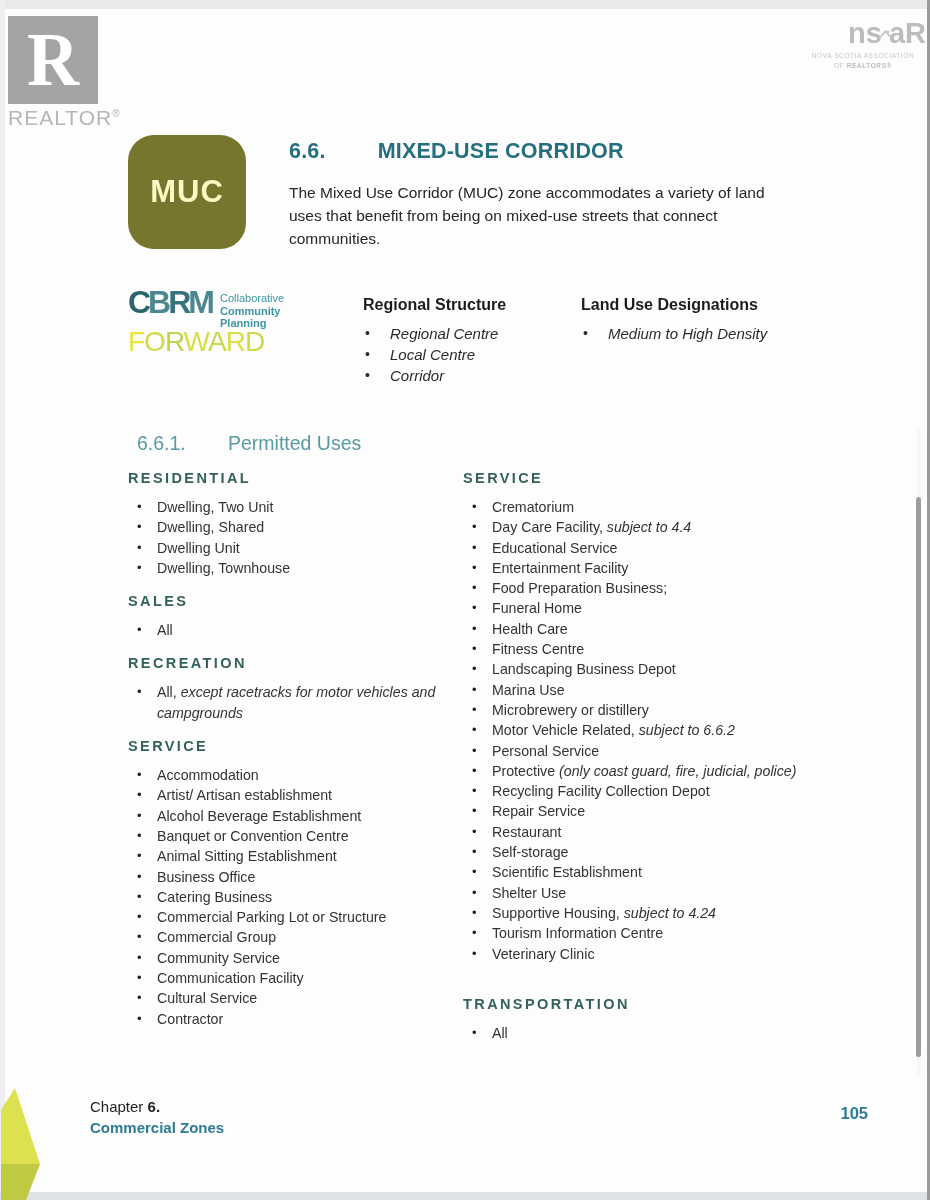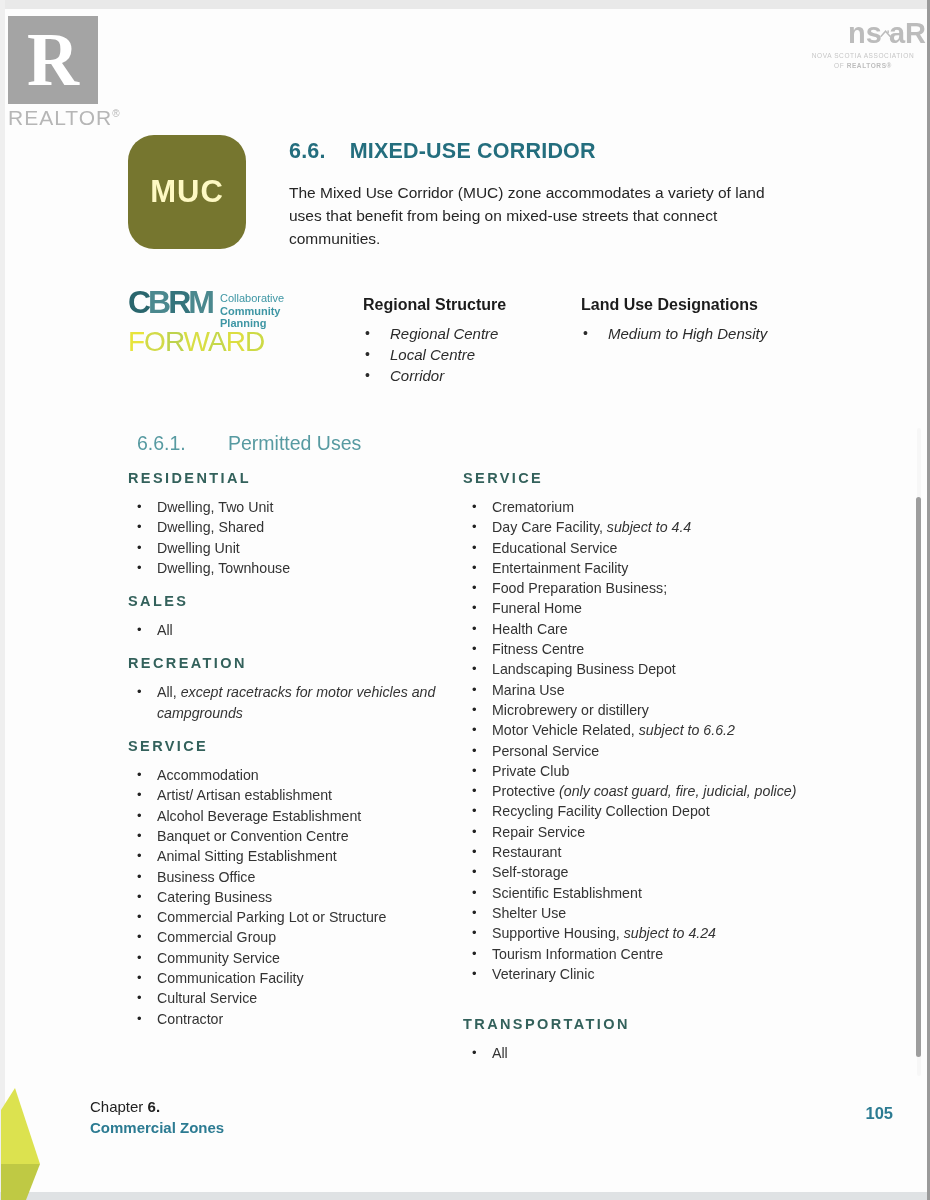--- a/index.html
+++ b/index.html
@@ -36,21 +36,21 @@
   .nsar-sub b { color:#bdbdbd; }
 
   
   .muc-badge {
     position:absolute; left:128px; top:135px; width:118px; height:114px;
     background:#76762f; border-radius:26px; display:flex; align-items:center; justify-content:center;
   }
   .muc-badge span { color:#fef9c3; font-size:31px; font-weight:bold; letter-spacing:1px; }
   .section-heading {
     position:absolute; left:289px; top:139px; color:#246e7e; font-size:21.5px; font-weight:bold;
-    display:flex; letter-spacing:.2px;
+    display:flex; letter-spacing:.2px;gap:28px;
   }
   .section-heading .num { margin-right:24px; }
   .zone-desc {
     position:absolute; left:289px; top:181px; width:497px;
     color:#262626; font-size:15.5px; line-height:23px;
   }
 
   
   .cbrm { position:absolute; left:128px; top:288px; width:230px; }
   .cbrm-top { display:flex; align-items:flex-start; }
@@ -85,21 +85,21 @@
   .use-list li { list-style:none; position:relative; padding-left:29px;
                  font-size:14.2px; color:#333; line-height:20.3px; }
   .use-list li::before { content:"•"; position:absolute; left:9px; font-size:13px; color:#222; }
   .use-list .it { font-style:italic; }
 
   
   .footer-chapter { position:absolute; left:90px; top:1096px; font-size:15px; color:#222; line-height:21px; }
   .footer-chapter .bold { font-weight:bold; }
   .footer-chapter-title { font-weight:bold; color:#2c7b92; }
   .footer-page { position:absolute; left:836px; top:1104px; width:32px; text-align:right;
-                 font-size:16.5px; font-weight:bold; color:#2c7b92;margin-left:25px; }
+                 font-size:16.5px; font-weight:bold; color:#2c7b92; }
   .corner-arrow { position:absolute; left:0; top:1084px; }
 
   
   .scroll-track { position:absolute; left:917px; top:428px; width:4px; height:648px;
                   background:#f7f7f7; border-radius:2px; }
   .scroll-thumb { position:absolute; left:916px; top:497px; width:5px; height:560px;
                   background:#9d9d9d; border-radius:3px; }
 </style>
 </head>
 <body>
@@ -227,21 +227,20 @@
               <li>Entertainment Facility</li>
               <li>Food Preparation Business;</li>
               <li>Funeral Home</li>
               <li>Health Care</li>
               <li>Fitness Centre</li>
               <li>Landscaping Business Depot</li>
               <li>Marina Use</li>
               <li>Microbrewery or distillery</li>
               <li><span>Motor Vehicle Related, </span><span class="it">subject to 6.6.2</span></li>
               <li>Personal Service</li>
-              <li>Private Club</li>
               <li><span>Protective </span><span class="it">(only coast guard, fire, judicial, police)</span></li>
               <li>Recycling Facility Collection Depot</li>
               <li>Repair Service</li>
               <li>Restaurant</li>
               <li>Self-storage</li>
               <li>Scientific Establishment</li>
               <li>Shelter Use</li>
               <li><span>Supportive Housing, </span><span class="it">subject to 4.24</span></li>
               <li>Tourism Information Centre</li>
               <li>Veterinary Clinic</li>

